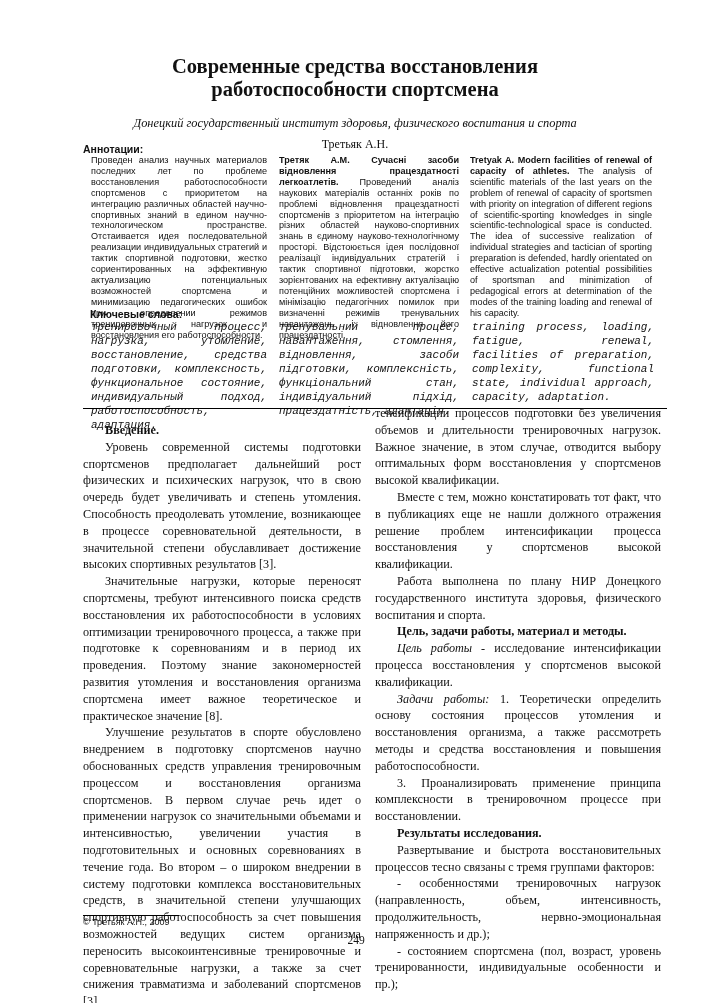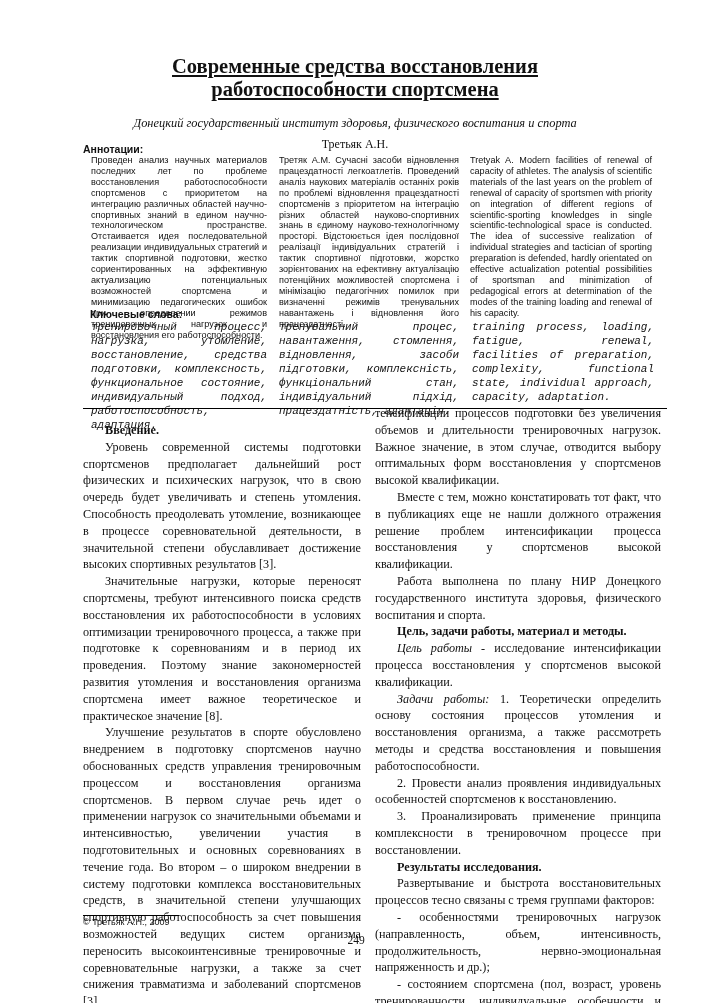--- a/index.html
+++ b/index.html
@@ -1,28 +1,28 @@
 <!DOCTYPE html>
 <html><head>
 <meta charset="utf-8">
 <style>
   html, body { margin:0; padding:0; background:#ffffff; }
   body { width:710px; height:1003px; position:relative; overflow:hidden; color:#111; }
 
   #title { position:absolute; top:55px; left:0; width:710px; text-align:center;
-    font-family:"Liberation Serif", serif; font-weight:bold; font-size:20.5px; line-height:23px;text-decoration:underline; }
+    font-family:"Liberation Serif", serif; font-weight:bold; font-size:20.5px; line-height:23px; }
   #author { position:absolute; top:101px; left:0; width:710px; text-align:center;
     font-family:"Liberation Serif", serif; font-size:12px;margin-top:36px; }
   #affil { position:absolute; top:116px; left:0; width:710px; text-align:center;
     font-family:"Liberation Serif", serif; font-style:italic; font-size:12.4px; }
 
   .abs-head { position:absolute; font-family:"Liberation Sans", sans-serif; font-weight:bold; font-size:10.5px; }
   .abs-col { position:absolute; font-family:"Liberation Sans", sans-serif; font-size:9.1px; line-height:10.9px;
     text-align:justify; hyphens:manual; }
-  .abs-col b { font-weight:normal; }
+  .abs-col b { font-weight:bold; }
   .kw { position:absolute; font-family:Liberation Mono, monospace; font-style:italic; font-size:11px; line-height:14px; text-align:justify; }
 
   #rule { position:absolute; top:408px; left:83px; width:584px; height:1px; background:#000; }
 
   .body-col { position:absolute; font-family:"Liberation Serif", serif; font-size:12.2px; line-height:16.8px; text-align:justify; }
   .body-col p { margin:0; text-indent:22px; }
   .body-col p.noind { text-indent:0; }
   .body-col .h { font-weight:bold; text-indent:22px; }
   .body-col .it { font-style:italic; }
 
@@ -69,21 +69,20 @@
 
 </div>
 
 <div class="body-col" style="top:405px; left:375px; width:286px;">
   <p class="noind">тенсификации процессов подготовки без увеличения объемов и длительности тренировочных нагрузок. Важное значение, в этом случае, отводится выбору оптимальных форм восстановления у спортсменов высокой квалификации.</p>
   <p>Вместе с тем, можно констатировать тот факт, что в публикациях еще не нашли должного отражения решение проблем интенсификации процесса восстановления у спортсменов высокой квалификации.</p>
   <p>Работа выполнена по плану НИР Донецкого государственного института здоровья, физического воспитания и спорта.</p>
   <p class="h">Цель, задачи работы, материал и методы.</p>
   <p><span class="it">Цель работы</span><span> - исследование интенсификации процесса восстановления у спортсменов высокой квалификации.</span></p>
   <p><span class="it">Задачи работы:</span><span> 1. Теоретически определить основу состояния процессов утомления и восстановления организма, а также рассмотреть методы и средства восстановления и повышения работоспособности.</span></p>
-  <p>2. Провести анализ проявления индивидуальных особенностей спортсменов к восстановлению.</p>
   <p>3. Проанализировать применение принципа комплексности в тренировочном процессе при восстановлении.</p>
   <p class="h">Результаты исследования.</p>
   <p>Развертывание и быстрота восстановительных процессов тесно связаны с тремя группами факторов:</p>
   <p>- особенностями тренировочных нагрузок (направленность, объем, интенсивность, продолжительность, нервно-эмоциональная напряженность и др.);</p>
   <p>- состоянием спортсмена (пол, возраст, уровень тренированности, индивидуальные особенности и пр.);</p>
 
 </div>
 
 <div id="foot-rule"></div>
 <div id="copyright">© Третьяк А.Н., 2009</div>

